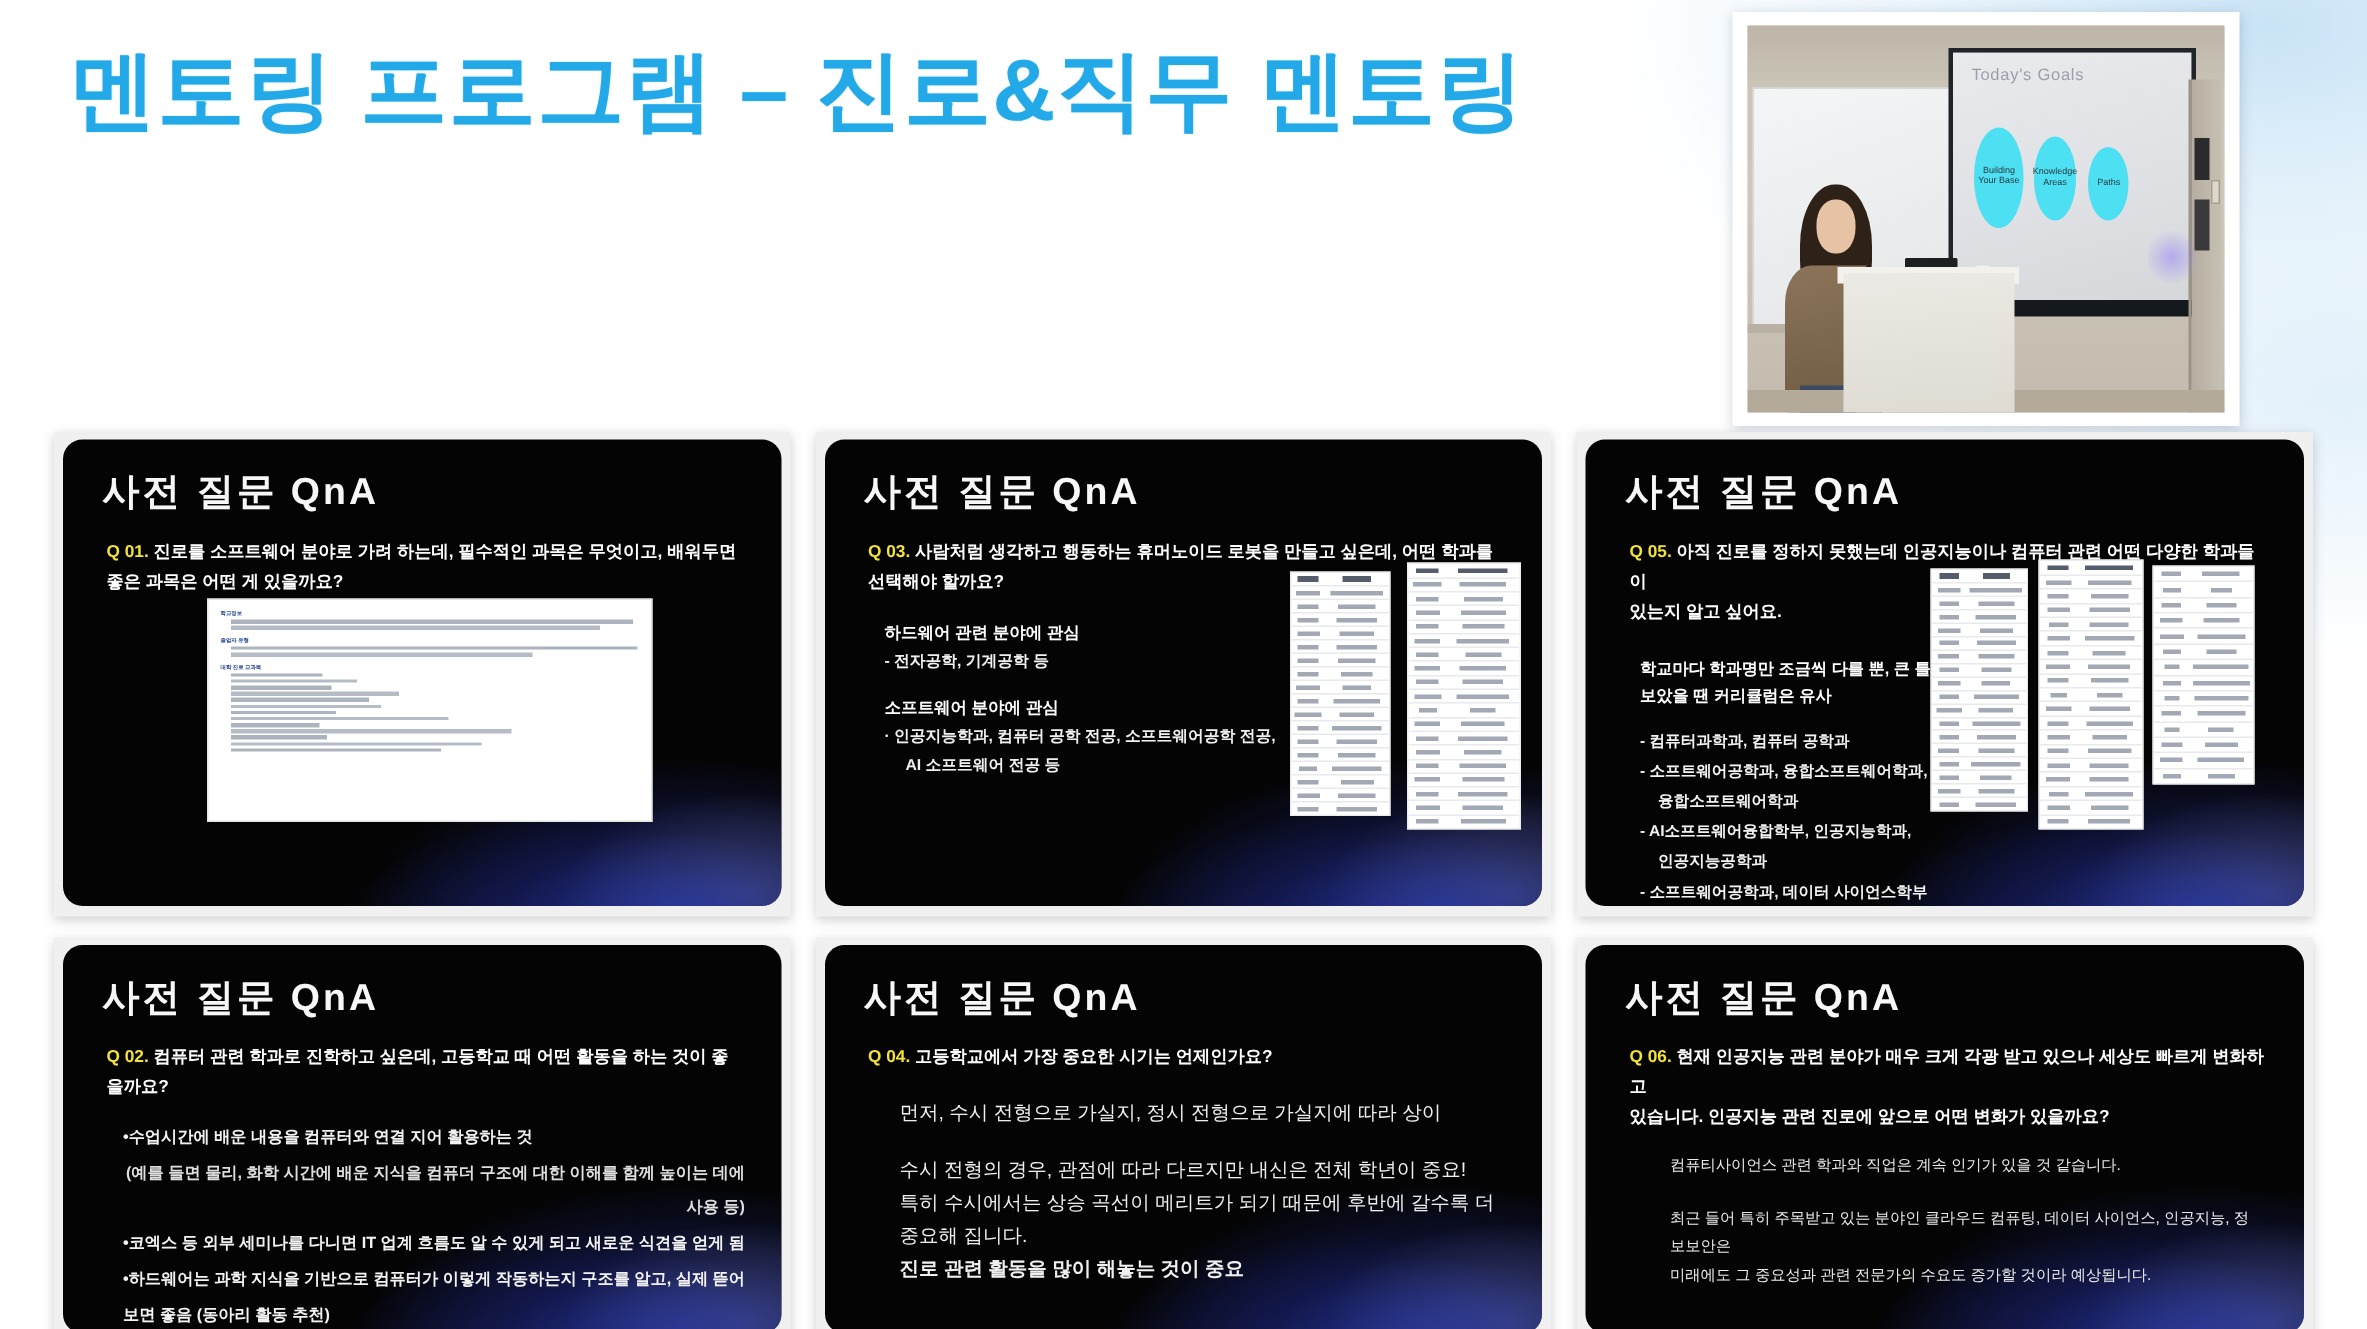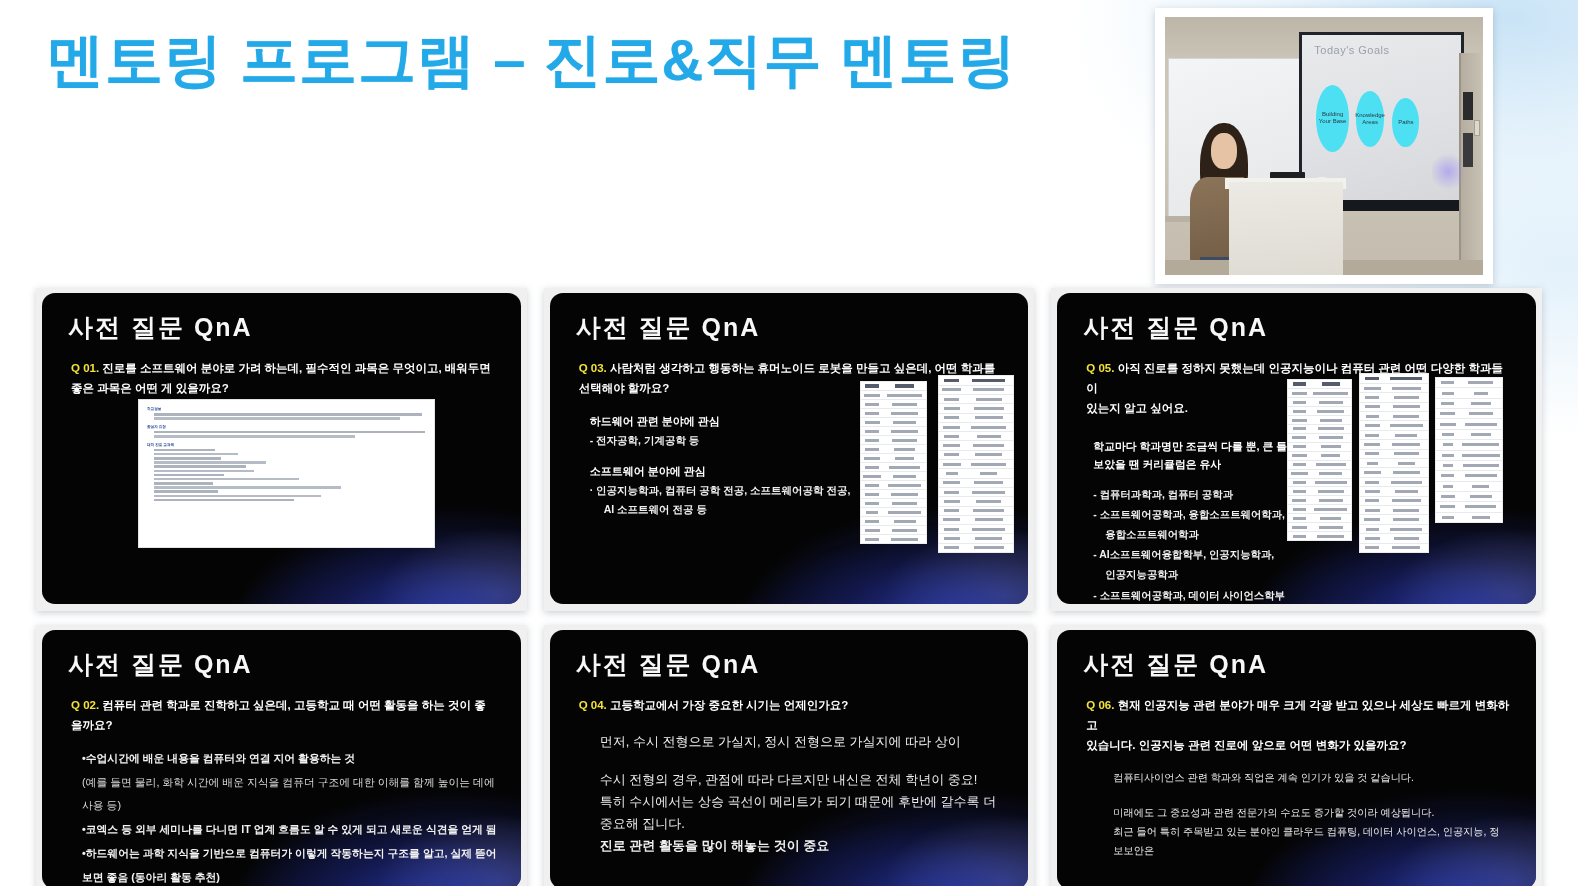--- a/index.html
+++ b/index.html
@@ -200,21 +200,21 @@
   .tbl .bar { height: 3px; background: #8b93a1; opacity: .8; }
   .tbl .hdr .bar { background: #2b3346; height: 3.4px; }
 
   .bullets {
     margin: 12px 24px 0 40px;
     color: #f2f2f2;
     font-size: 10.8px;
     font-weight: 700;
     line-height: 2.2;
   }
-  .bullets .sub { font-weight: 400; color: #dedede; }
+  .bullets .sub { font-weight: 700; color: #dedede; text-align: right; }
   .c2-body { margin: 16px 0 0 40px; width: 300px; }
   .c2-head { color:#ffffff; font-size: 11px; font-weight:700; }
   .c2-item { color:#f0f0f0; font-size: 10.5px; font-weight: 700; margin-top: 5px; }
   .c2-item.ind { margin-left: 14px; }
 
   .c3-body { margin: 20px 0 0 36px; width: 230px; }
   .c3-head { color:#ffffff; font-size: 10.8px; font-weight:700; line-height: 1.6; }
   .c3-item { color:#f2f2f2; font-size: 10.4px; font-weight:700; line-height:1.55; margin-top:4px; }
 
   .para-block { margin: 16px 24px 0 50px; color: #efefef; font-size: 13px; line-height: 1.7; }
@@ -1086,19 +1086,19 @@
     <div class="card-inner">
       <div class="card-title">사전 질문   QnA</div>
       <div class="q-line">
         <span class="q-num">Q 06.</span>
         <span>현재 인공지능 관련 분야가 매우 크게 각광 받고 있으나 세상도 빠르게 변화하고</span><br>
         <span>있습니다. 인공지능 관련 진로에 앞으로 어떤 변화가 있을까요?</span>
       </div>
       <div class="para6">
         <div>컴퓨티사이언스 관련 학과와 직업은 계속 인기가 있을 것 같습니다.</div>
         <div style="height:16px"></div>
+        <div>최근 들어 특히 주목받고 있는 분야인 클라우드 컴퓨팅, 데이터 사이언스, 인공지능,  정보보안은</div>
         <div>미래에도 그 중요성과 관련 전문가의 수요도 증가할 것이라 예상됩니다.</div>
-        <div>최근 들어 특히 주목받고 있는 분야인 클라우드 컴퓨팅, 데이터 사이언스, 인공지능,  정보보안은</div>
       </div>
     </div>
   </div>
 
 </div>
 
 </body></html>

